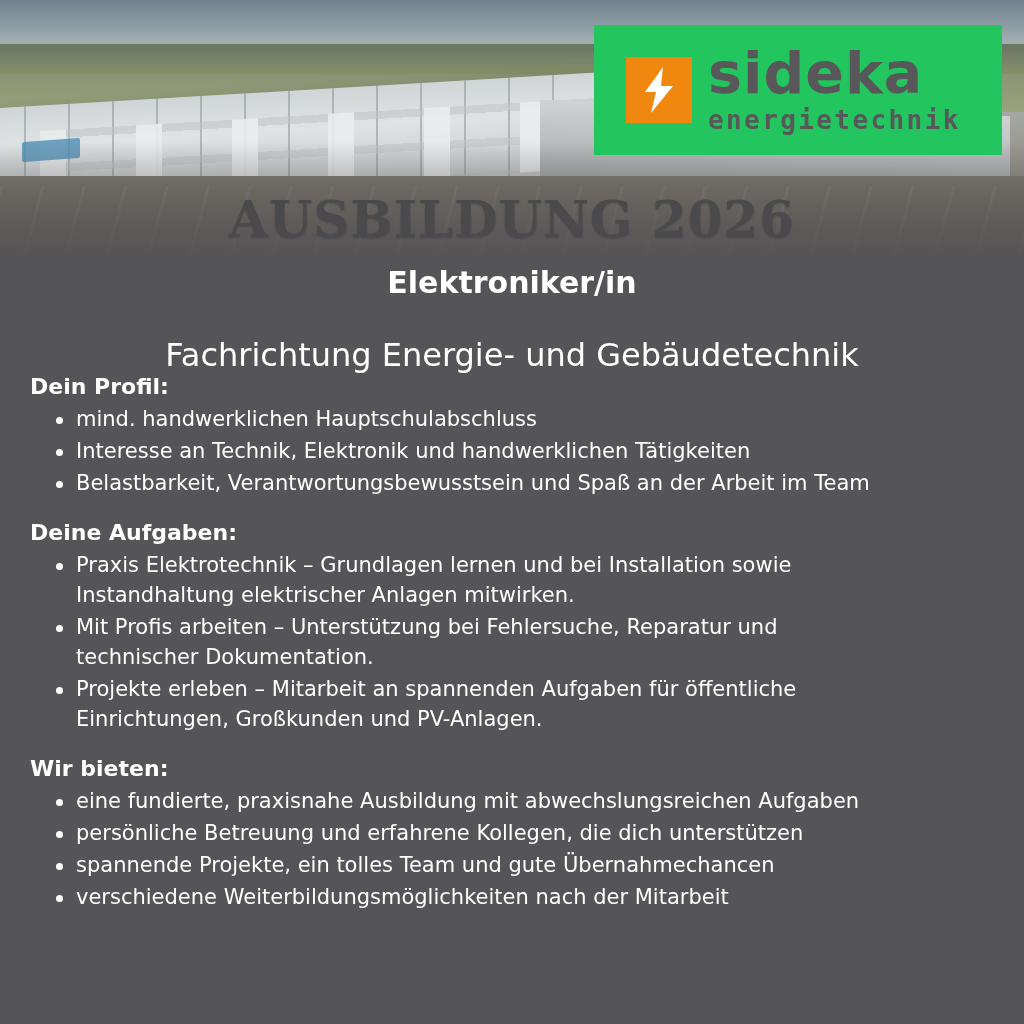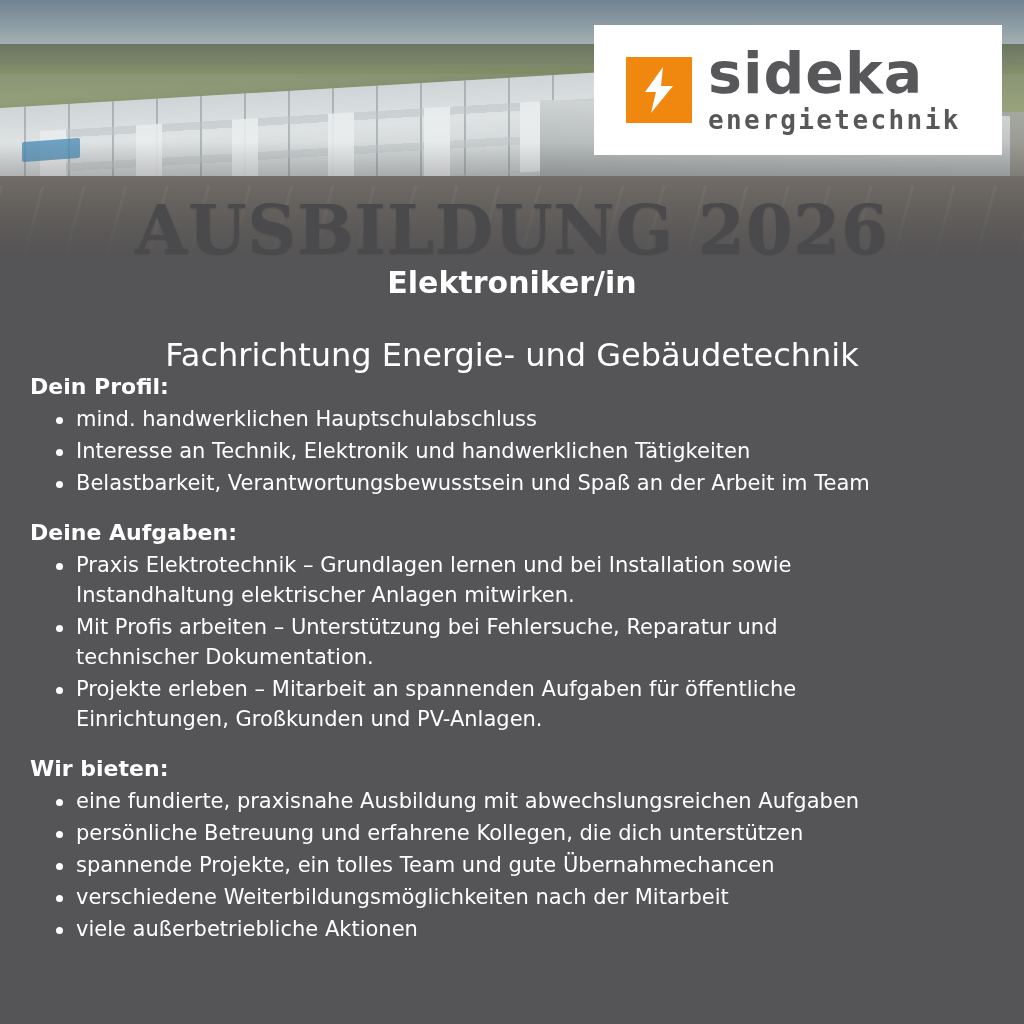--- a/index.html
+++ b/index.html
@@ -101,21 +101,21 @@
     background: linear-gradient(to bottom, rgba(85,84,86,0) 55%, rgba(85,84,86,.55) 82%, rgba(85,84,86,.95) 100%);
   }
 
   
   .logo-box {
     position: absolute;
     right: 22px;
     top: 25px;
     width: 408px;
     height: 130px;
-    background: #ffffff;
+    background: #22c55e;
     display: flex;
     align-items: center;
     padding-left: 32px;
     box-sizing: border-box;
   }
   .logo-mark {
     width: 66px;
     height: 66px;
     background: #f0870f;
     position: relative;
@@ -149,21 +149,21 @@
     margin-top: 4px;
   }
 
   
   .headline {
     position: absolute;
     left: 0;
     top: 190px;
     width: 1024px;
     text-align: center;
-    font-size: 67px;
+    font-size: 50px;
     font-weight: 700;
     color: #4a4a4c;
     letter-spacing: 1px;
     font-family: "DejaVu Serif", "Liberation Serif", serif;
     text-shadow: 0 1px 2px rgba(0,0,0,.18);
   }
   .subhead {
     position: absolute;
     left: 0;
     top: 265px;
@@ -282,18 +282,17 @@
       </ul>
     </div>
 
     <div class="section">
       <div class="sec-title">Wir bieten:</div>
       <ul class="items">
         <li>eine fundierte, praxisnahe Ausbildung mit abwechslungsreichen Aufgaben</li>
         <li>persönliche Betreuung und erfahrene Kollegen, die dich unterstützen</li>
         <li>spannende Projekte, ein tolles Team und gute Übernahmechancen</li>
         <li>verschiedene Weiterbildungsmöglichkeiten nach der Mitarbeit</li>
-        <li>viele außerbetriebliche Aktionen</li>
       </ul>
     </div>
 
   </div>
 </div>
 
 </body></html>

